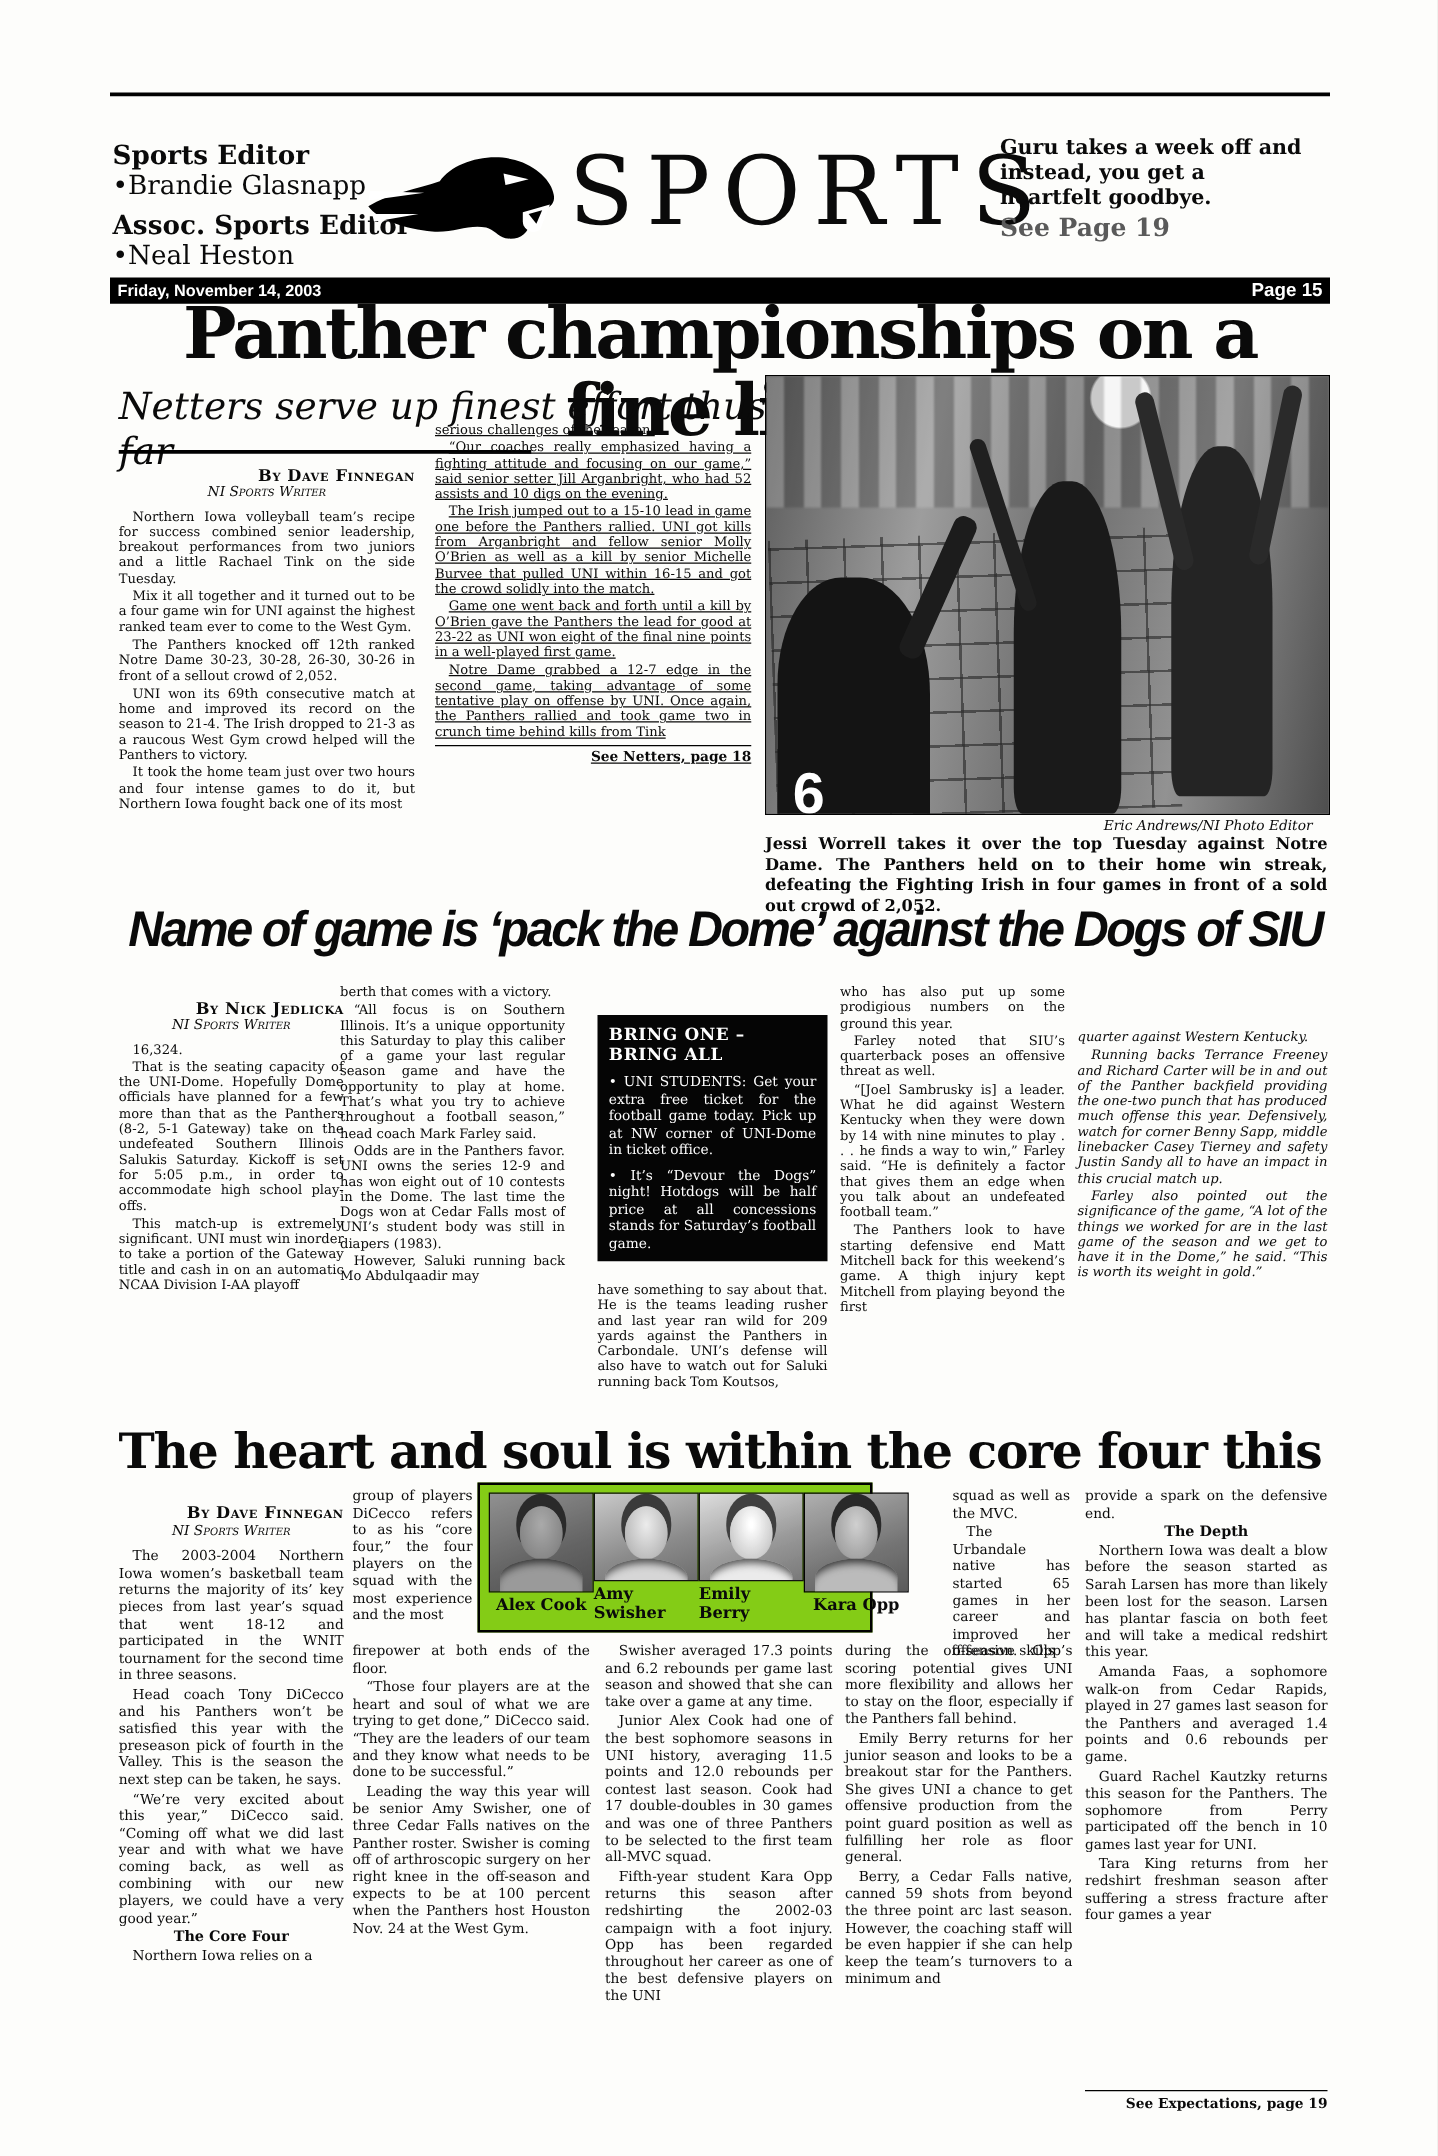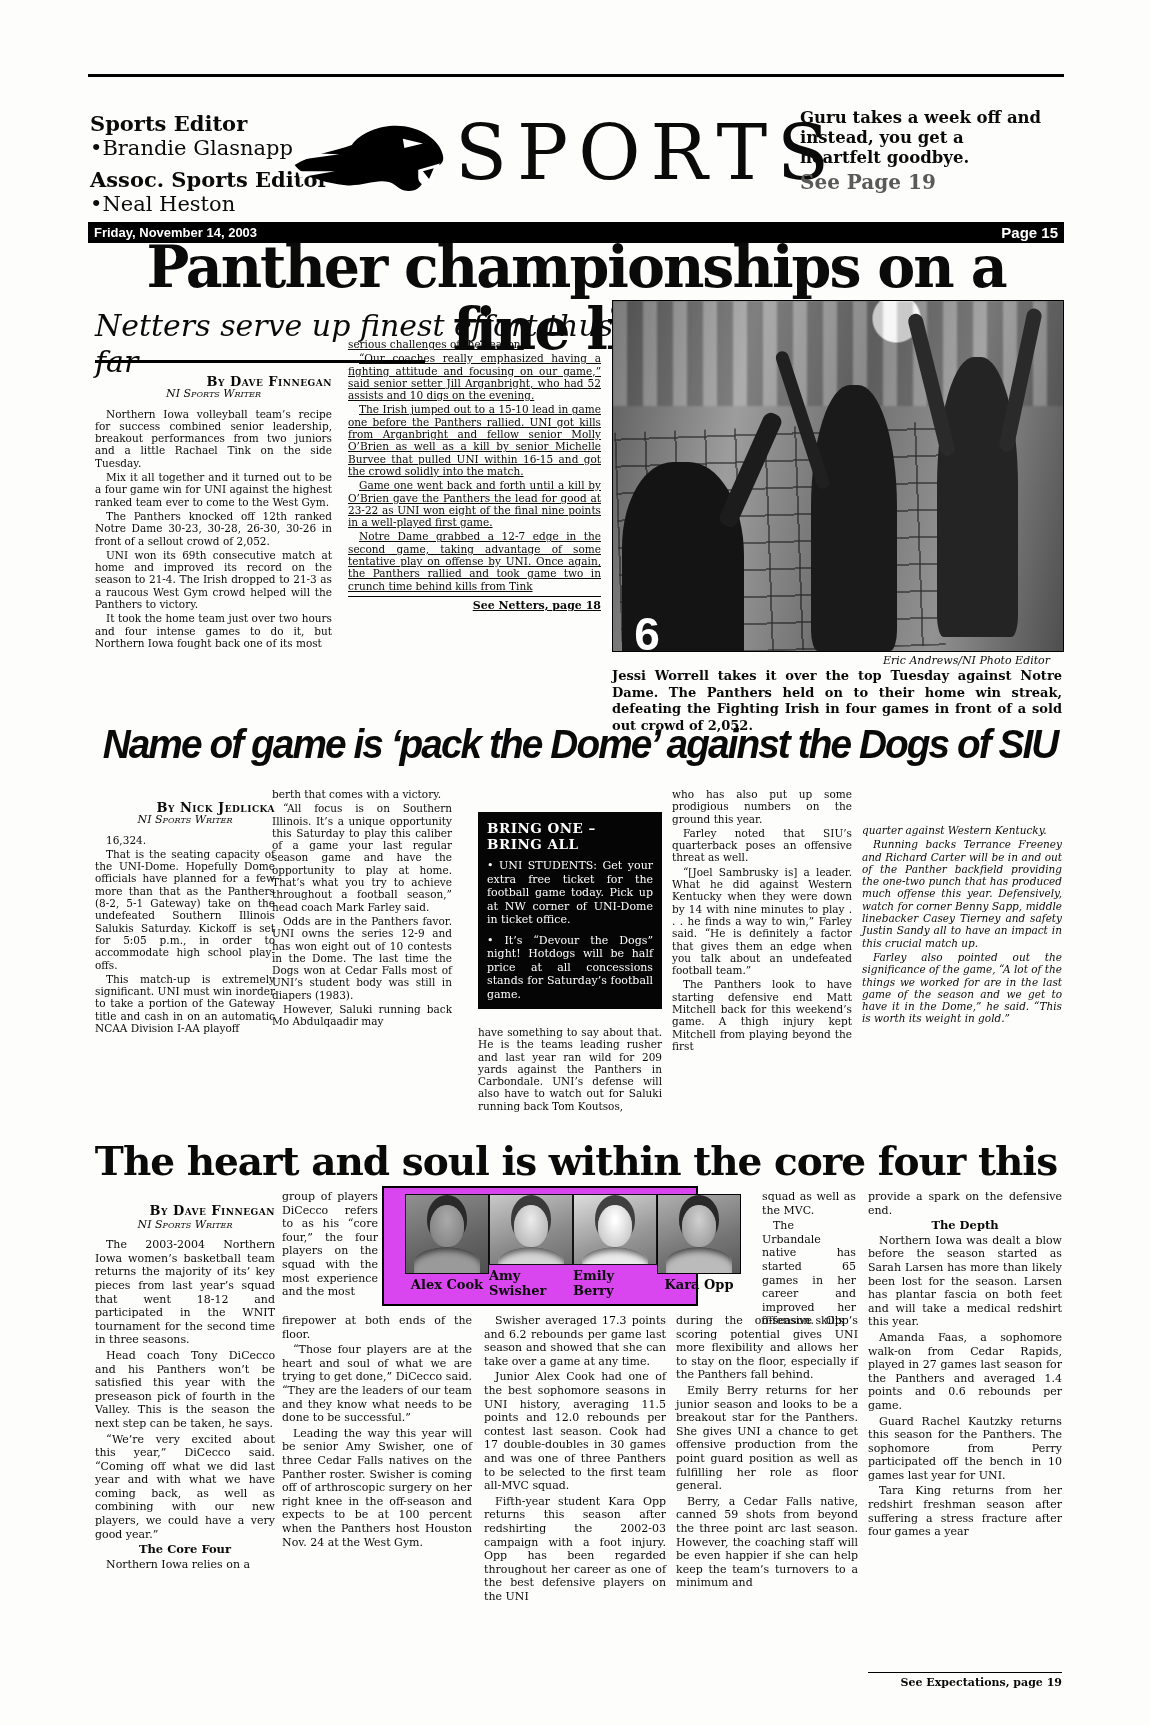--- a/index.html
+++ b/index.html
@@ -86,22 +86,22 @@
   
   .a3-rule{left:95px;top:1196px;width:180px;}
   .a3-col1{left:95px;top:1204px;width:180px;}
   .a3-col2-narrow{left:282px;top:1190px;width:96px;}
   .a3-col2-wide{left:282px;top:1314px;width:190px;}
   .a3-col3{left:484px;top:1314px;width:182px;}
   .a3-col4-narrow{left:762px;top:1190px;width:94px;}
   .a3-col4-wide{left:676px;top:1314px;width:182px;}
   .a3-col5{left:868px;top:1190px;width:194px;}
   .a3-jump{left:868px;top:1668px;width:194px;}
-  .photo-strip{left:382px;top:1186px;width:316px;height:120px;border:2px solid #000;background:#d946ef;
-      display:flex;justify-content:space-between;padding:6px 21px;box-sizing:border-box;}
+  .photo-strip{left:382px;top:1186px;width:316px;height:120px;border:2px solid #000;background:#84cc16;
+      display:flex;justify-content:space-between;padding:6px 7px;box-sizing:border-box;}
   .strip-cell{width:86px;display:flex;flex-direction:column;align-items:center;}
   .headshot{position:relative;width:82px;height:78px;border:1px solid #111;overflow:hidden;
       background:linear-gradient(160deg,#c9c9c9,#8b8b8b 60%,#6e6e6e);}
   .headshot::before{content:"";position:absolute;left:50%;top:10px;width:34px;height:42px;margin-left:-17px;
       border-radius:50% 50% 46% 46%;
       background:radial-gradient(ellipse at 50% 35%,#ececec,#bdbdbd 70%,#9a9a9a);
       box-shadow:0 -7px 0 3px #3a3a3a;}
   .headshot::after{content:"";position:absolute;left:50%;top:52px;width:66px;height:30px;margin-left:-33px;
       border-radius:50% 50% 0 0;background:#d6d6d6;box-shadow:inset 0 7px 7px -4px #444;}
   .strip-cell:nth-child(1) .headshot{filter:brightness(.72);}

